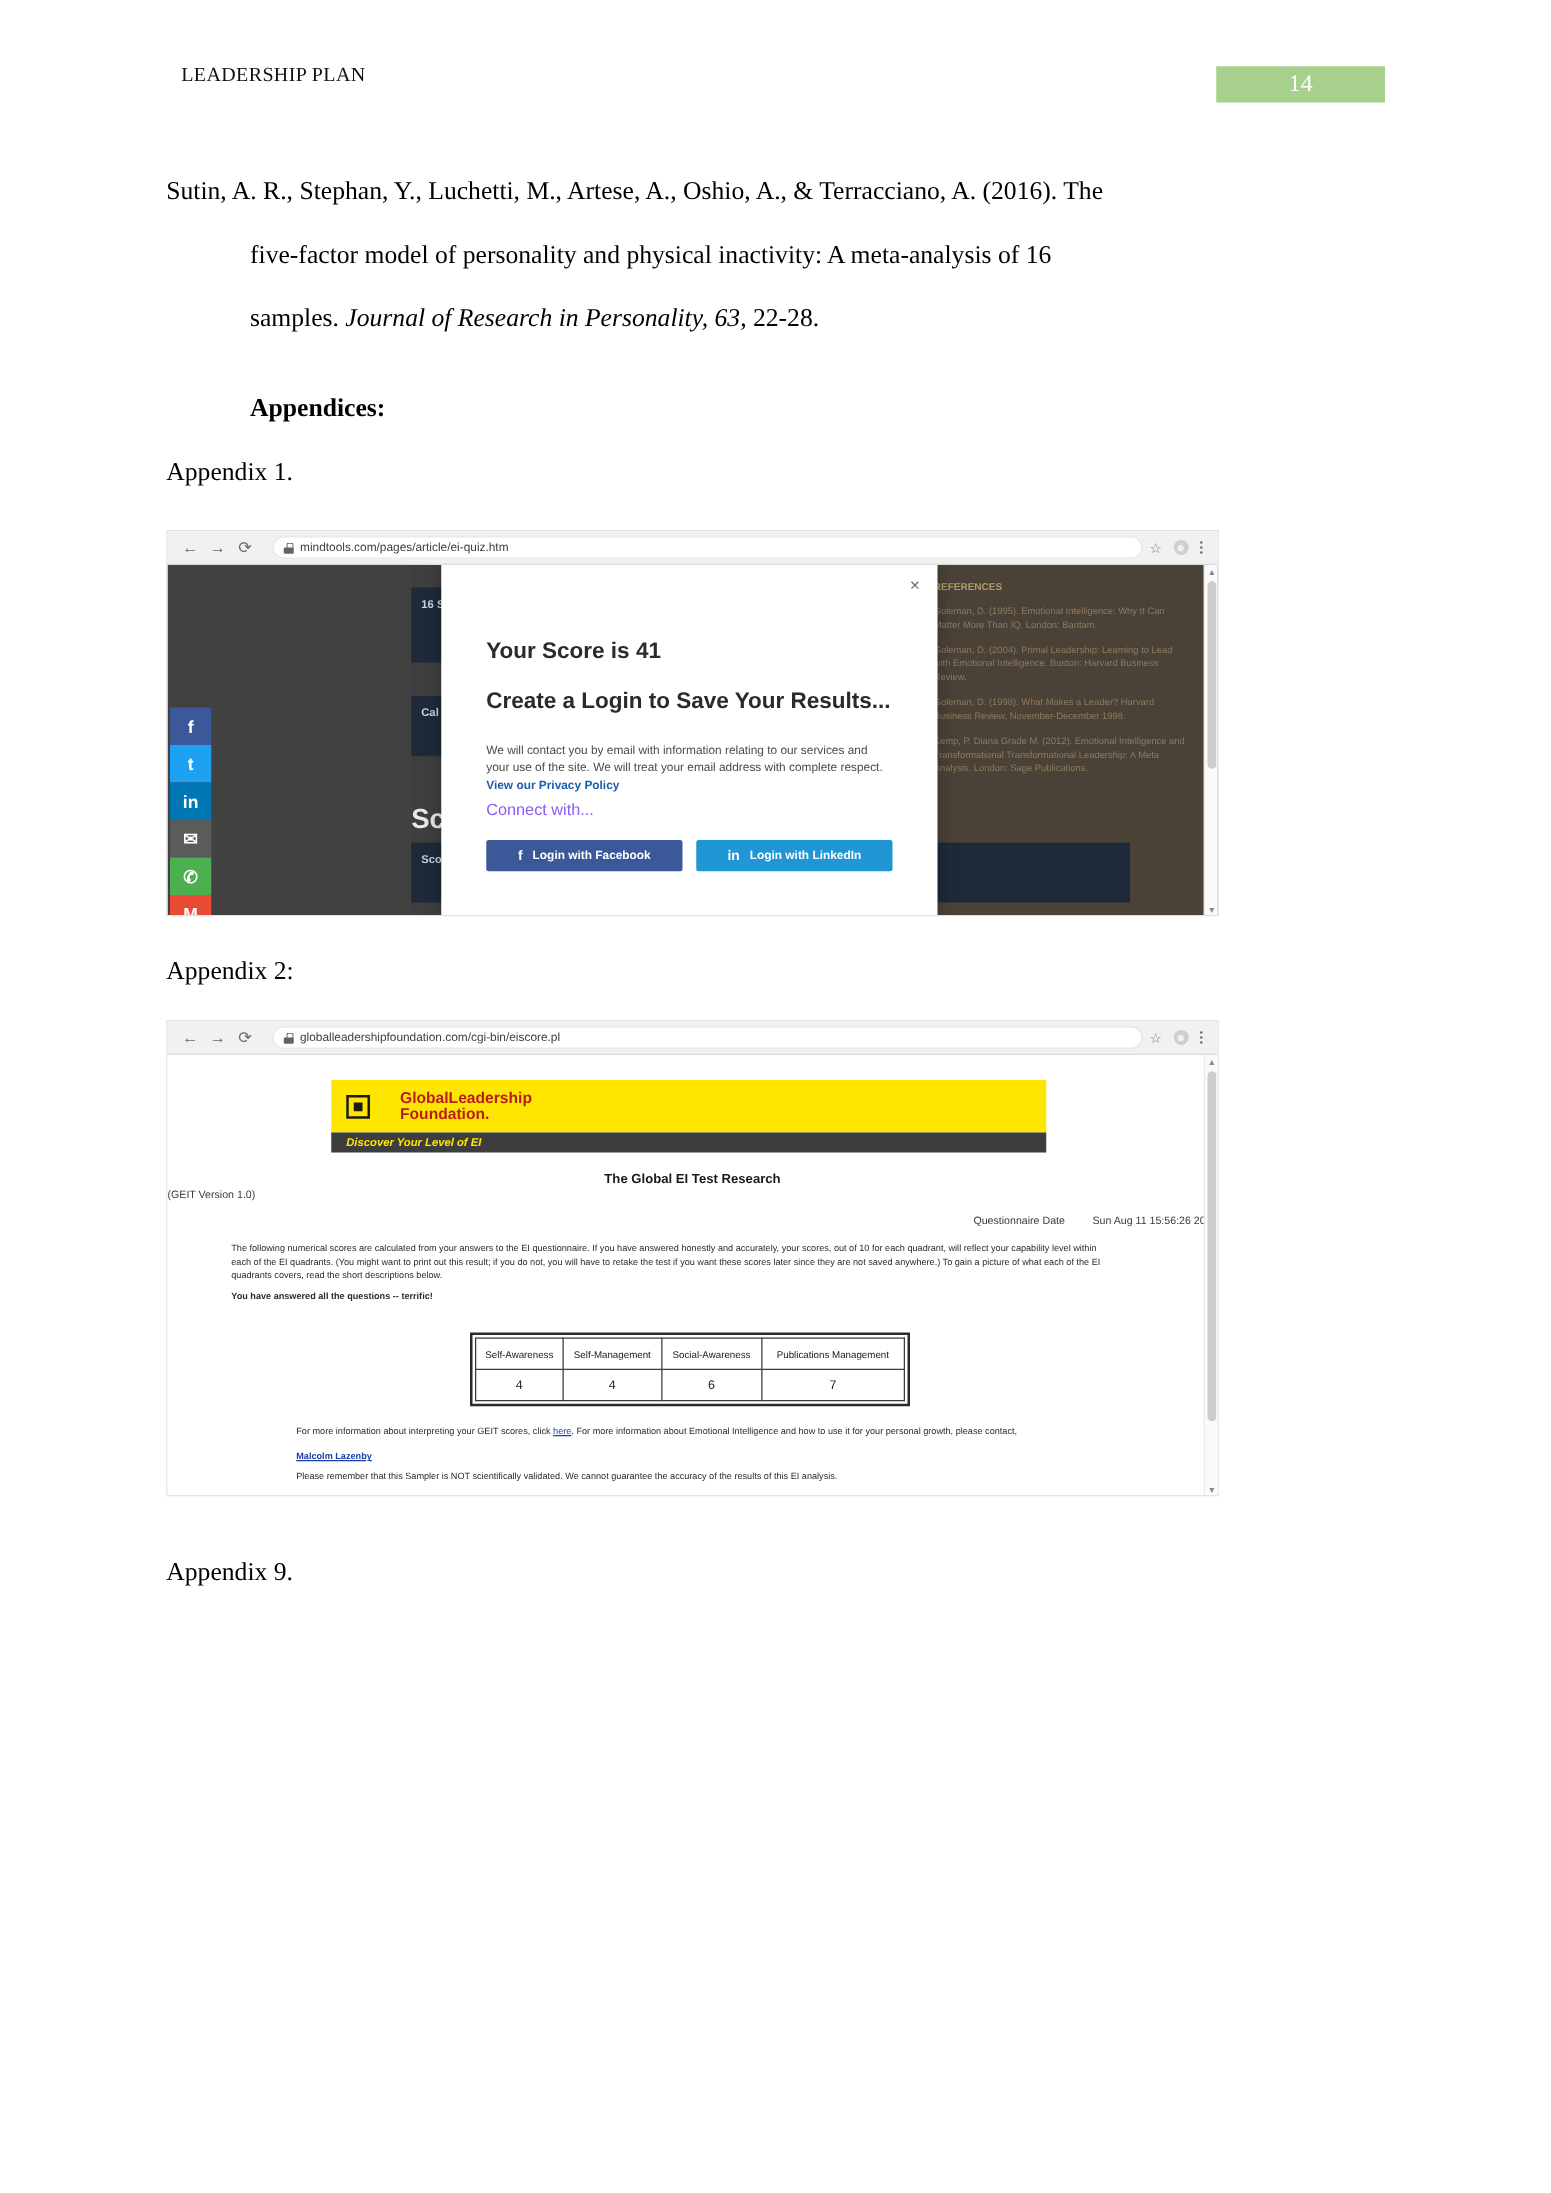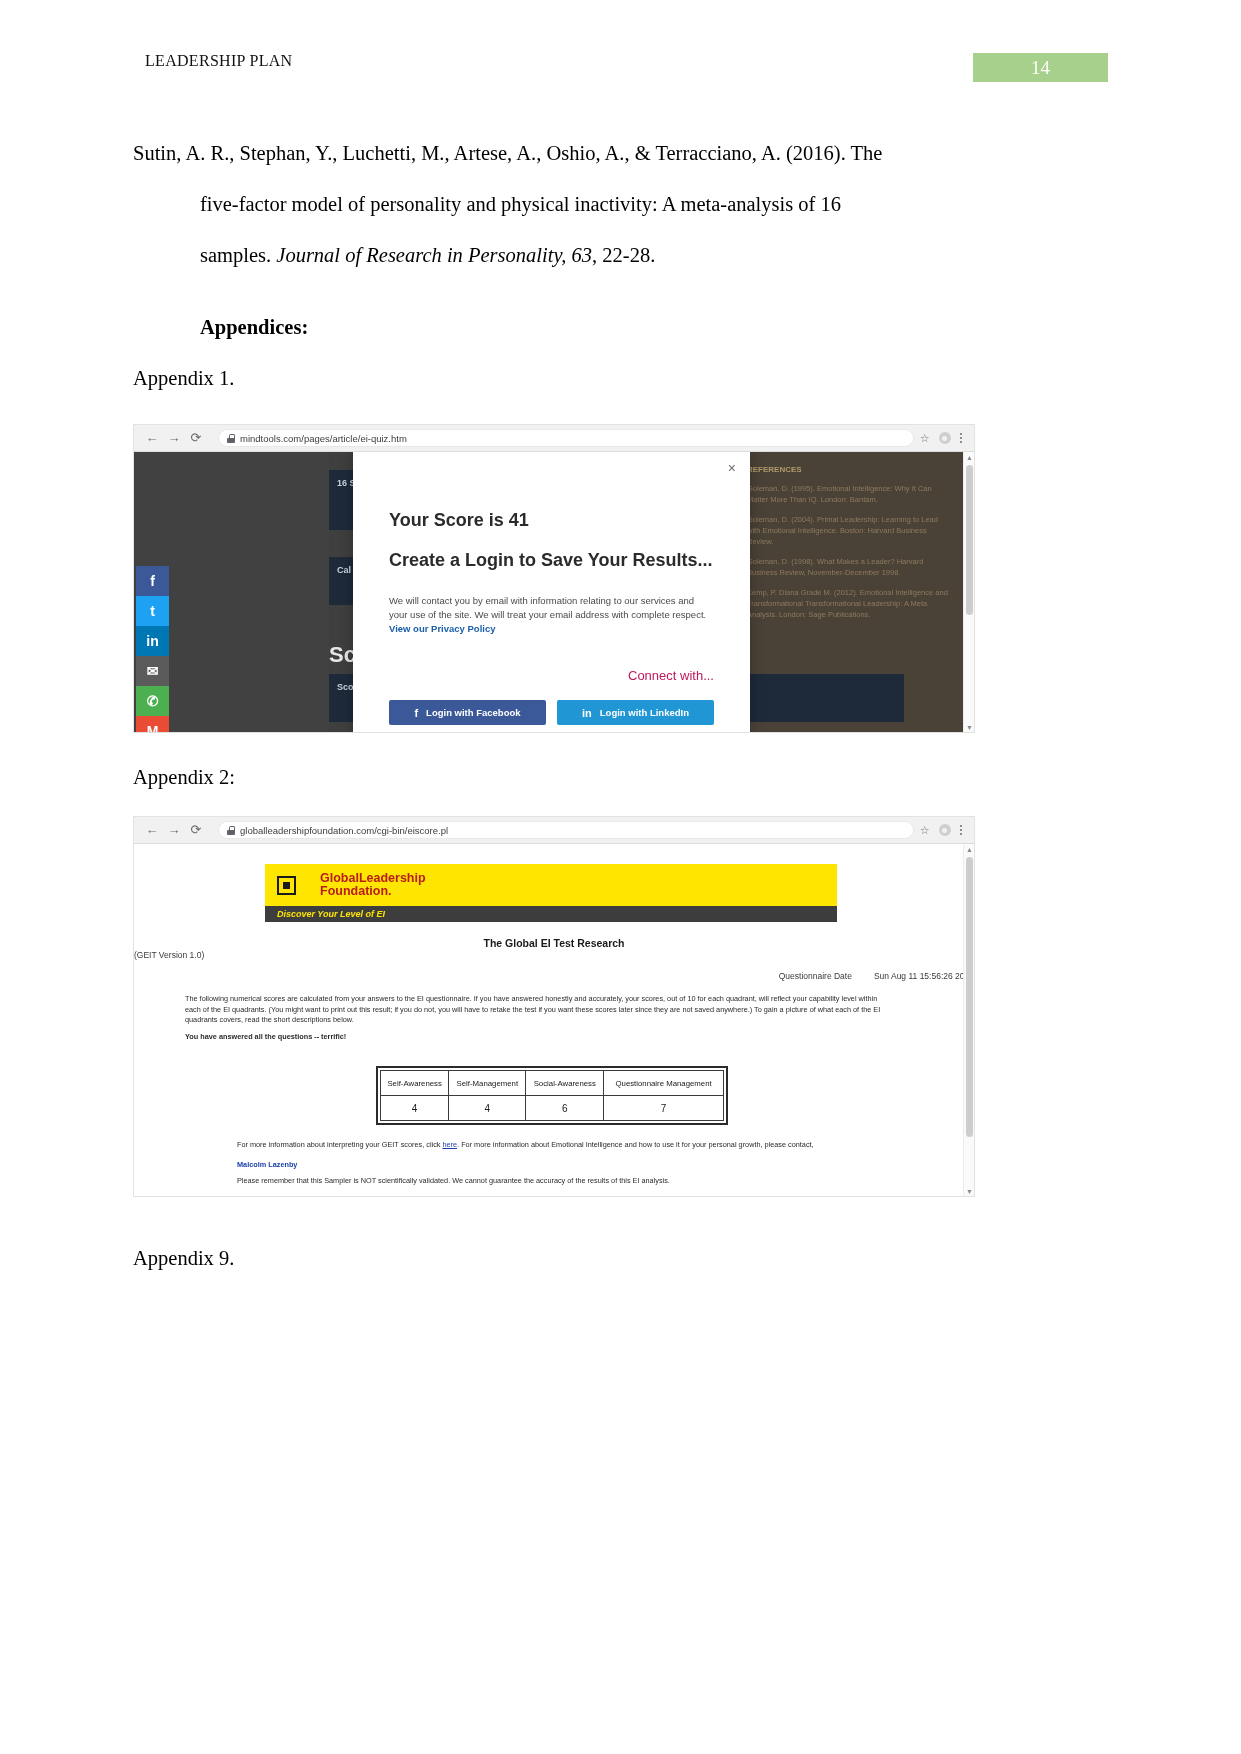--- a/index.html
+++ b/index.html
@@ -328,23 +328,22 @@
     line-height: 14px;
     margin-top: 22px;
   }
   .mt-privacy-link {
     color: #1a5fa8;
     font-weight: bold;
   }
   .mt-connect {
     font-family: "Liberation Sans", sans-serif;
     font-size: 13px;
-    color: #be185d;
-    margin-top: 32px;
-    text-align: right;
+    color: #8b5cf6;
+    margin-top: 4px;
   }
   .mt-btn-row {
     display: flex;
     gap: 11px;
     margin-top: 17px;
   }
   .mt-btn {
     height: 25px;
     flex: 1;
     display: flex;
@@ -481,21 +480,21 @@
     position: absolute;
     left: 67px;
     width: 700px;
     font-family: "Liberation Sans", sans-serif;
     font-size: 7.3px;
     line-height: 10.5px;
     color: #2b2b2b;
     padding-left: 36px;
   }
   .gl-foot1 { top: 296px; }
-  .gl-foot2 { top: 316px; font-weight: bold; color: #1a3fa8; }
+  .gl-foot2 { top: 316px; font-weight: bold; color: #1a3fa8; text-decoration: underline; }
   .gl-foot3 { top: 332px; }
   .gl-link { color: #1a3fa8; text-decoration: underline; }
 </style>
 </head>
 <body>
 
 <div class="page-header">
   <div class="running-head">LEADERSHIP PLAN</div>
   <div class="page-number-badge">
     <span>14</span>
@@ -632,21 +631,21 @@
       <div class="gl-para gl-para1">The following numerical scores are calculated from your answers to the EI questionnaire. If you have answered honestly and accurately, your scores, out of 10 for each quadrant, will reflect your capability level within each of the EI quadrants. (You might want to print out this result; if you do not, you will have to retake the test if you want these scores later since they are not saved anywhere.) To gain a picture of what each of the EI quadrants covers, read the short descriptions below.</div>
       <div class="gl-para gl-para2">You have answered all the questions -- terrific!</div>
 
       <div class="gl-table-wrap">
         <table class="gl-table">
           <tbody>
               <tr>
             <td class="hdr">Self-Awareness</td>
             <td class="hdr">Self-Management</td>
             <td class="hdr">Social-Awareness</td>
-            <td class="hdr">Questionnaire Management</td>
+            <td class="hdr">Publications Management</td>
           </tr>
           <tr>
             <td class="val">4</td>
             <td class="val">4</td>
             <td class="val">6</td>
             <td class="val">7</td>
           </tr>
         </tbody>
           </table>
       </div>

